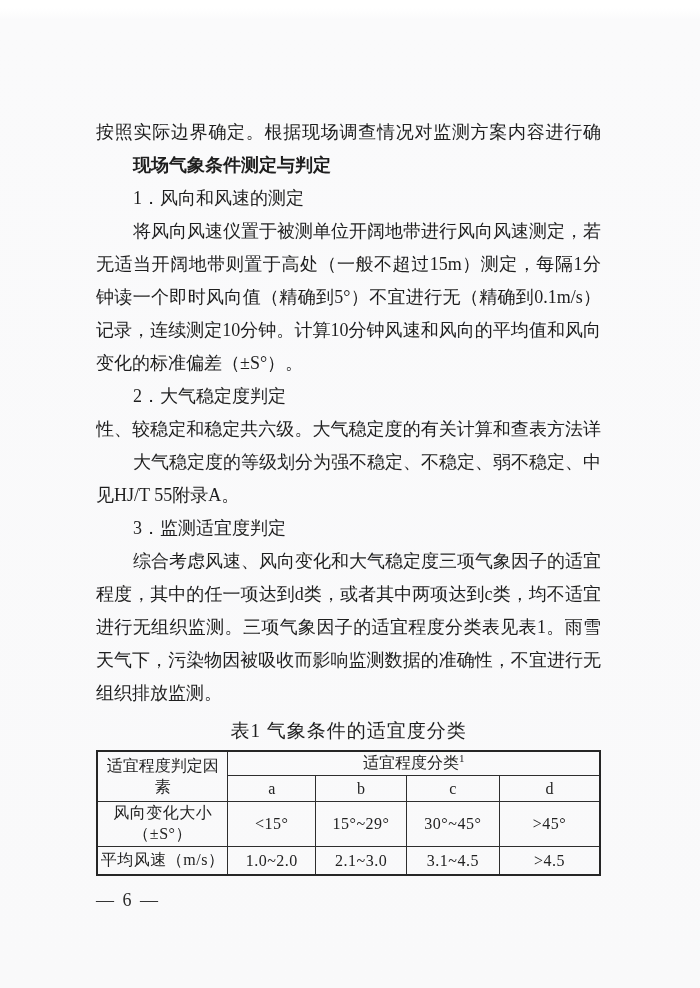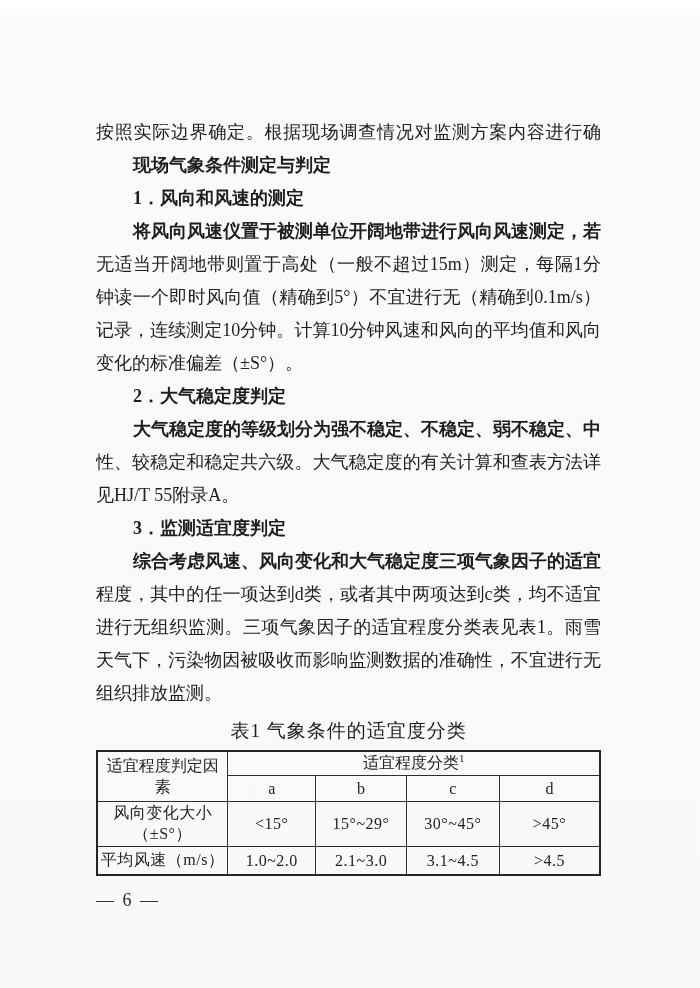--- a/index.html
+++ b/index.html
@@ -26,21 +26,21 @@
   .line {
     font-size: 18px;
     line-height: 33px;
     height: 33px;
     overflow: hidden;
   }
   .full {
     text-align: justify;
     text-align-last: justify;
   }
-  .indent { padding-left: 37px; font-weight: bold; }
+  .indent { padding-left: 37px; }
   .indent.full { padding-left: 0; text-indent: 37px; }
   .heading { font-weight: bold; }
   .table-title {
     margin-top: 8px;
     font-size: 19px;
     line-height: 26px;
     font-weight: normal;
     text-align: center;
     letter-spacing: 1px;
   }
@@ -88,22 +88,22 @@
 
     <div class="line full">按照实际边界确定。根据现场调查情况对监测方案内容进行确认。</div>
     <div class="line indent heading">现场气象条件测定与判定</div>
     <div class="line indent">1．风向和风速的测定</div>
     <div class="line indent full">将风向风速仪置于被测单位开阔地带进行风向风速测定，若</div>
     <div class="line full">无适当开阔地带则置于高处（一般不超过15m）测定，每隔1分</div>
     <div class="line full">钟读一个即时风向值（精确到5°）不宜进行无（精确到0.1m/s）并</div>
     <div class="line full">记录，连续测定10分钟。计算10分钟风速和风向的平均值和风向</div>
     <div class="line">变化的标准偏差（±S°）。</div>
     <div class="line indent">2．大气稳定度判定</div>
+    <div class="line full">性、较稳定和稳定共六级。大气稳定度的有关计算和查表方法详</div>
     <div class="line indent full">大气稳定度的等级划分为强不稳定、不稳定、弱不稳定、中</div>
-    <div class="line full">性、较稳定和稳定共六级。大气稳定度的有关计算和查表方法详</div>
     <div class="line">见HJ/T 55附录A。</div>
     <div class="line indent">3．监测适宜度判定</div>
     <div class="line indent full">综合考虑风速、风向变化和大气稳定度三项气象因子的适宜</div>
     <div class="line full">程度，其中的任一项达到d类，或者其中两项达到c类，均不适宜</div>
     <div class="line full">进行无组织监测。三项气象因子的适宜程度分类表见表1。雨雪</div>
     <div class="line full">天气下，污染物因被吸收而影响监测数据的准确性，不宜进行无</div>
     <div class="line">组织排放监测。</div>
 
     <div class="table-title">表1  气象条件的适宜度分类</div>
 

